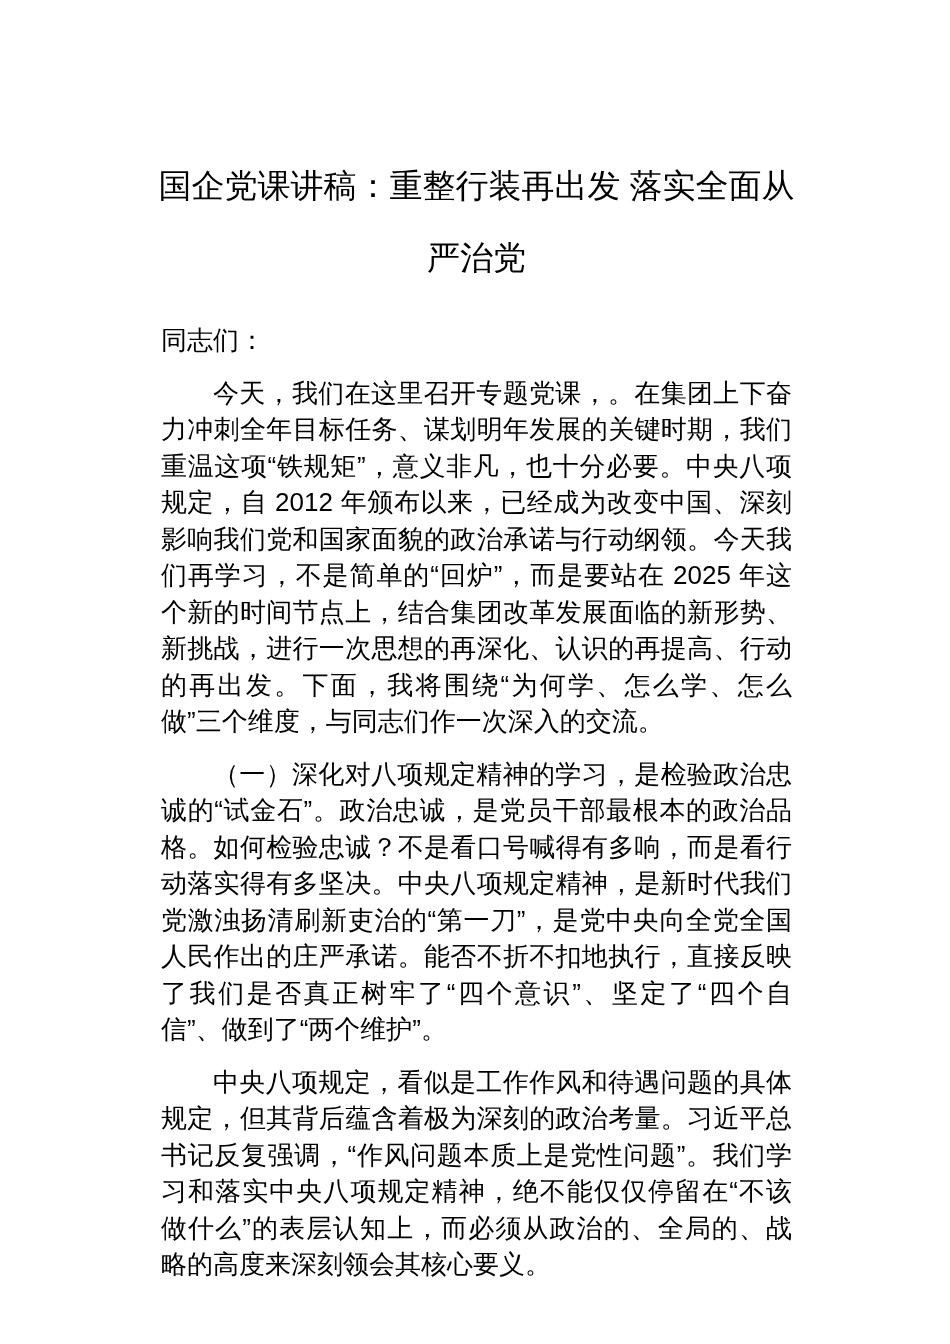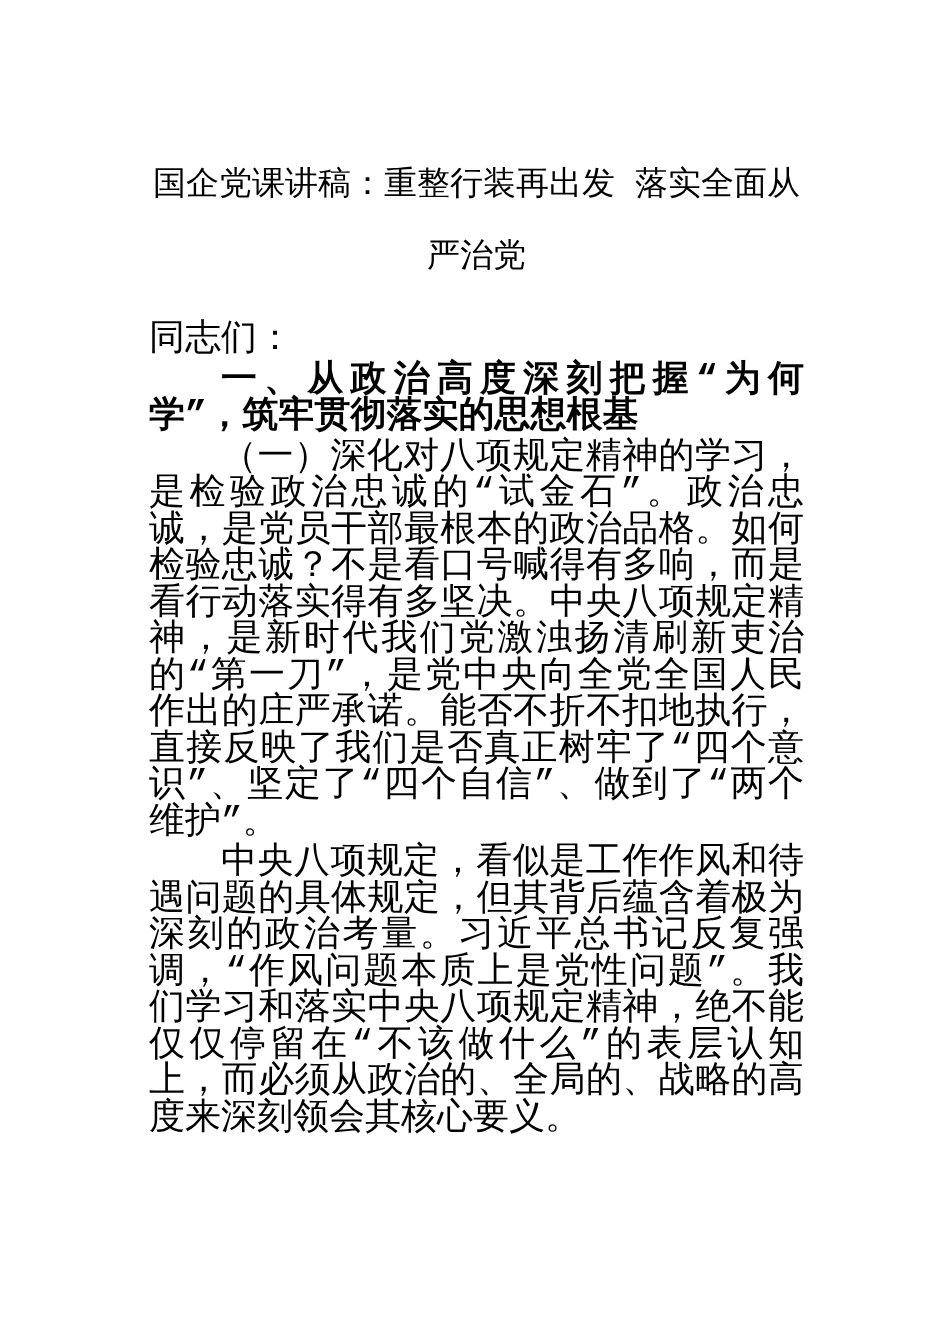--- a/index.html
+++ b/index.html
@@ -12,53 +12,53 @@
       height: 1344px;
       overflow: hidden;
     }
     .page {
       box-sizing: border-box;
       width: 950px;
       height: 1344px;
       padding: 150px 142px 0 145px;
       background: #ffffff;
       color: #000000;
-      font-family: Liberation Mono, monospace;
+      font-family: Liberation Sans, sans-serif;
       overflow: hidden;
     }
     .doc-title {
       margin: 0 0 28px 0;
       font-size: 33px;
       font-weight: 400;
       line-height: 72px;
       text-align: center;
       word-break: break-word;
     }
     .para {
-      margin: 4px;
-      font-size: 36px;
+      margin: 16px;
+      font-size: 26px;
       line-height: 36.5px;
       text-align: justify;
       text-justify: inter-ideograph;
       word-break: break-all;
     }
     .para.indent {
       text-indent: 2em;
     }
     .para.heading {
       font-weight: 700;
     }
   </style>
 </head>
 <body>
 
 <div class="page">
   <h1 class="doc-title">国企党课讲稿：重整行装再出发 落实全面从严治党</h1>
 
   <p class="para">同志们：</p>
 
+  <p class="para indent">今天，我们在这里召开专题党课，。在集团上下奋力冲刺全年目标任务、谋划明年发展的关键时期，我们重温这项“铁规矩”，意义非凡，也十分必要。中央八项规定，自 2012 年颁布以来，已经成为改变中国、深刻影响我们党和国家面貌的政治承诺与行动纲领。今天我们再学习，不是简单的“回炉”，而是要站在 2025 年这个新的时间节点上，结合集团改革发展面临的新形势、新挑战，进行一次思想的再深化、认识的再提高、行动的再出发。下面，我将围绕“为何学、怎么学、怎么做”三个维度，与同志们作一次深入的交流。</p>
 
-  <p class="para indent heading">一、从政治高度深刻把握“为何学”，筑牢贯彻落实的思想根基</p>
 
   <p class="para indent">（一）深化对八项规定精神的学习，是检验政治忠诚的“试金石”。政治忠诚，是党员干部最根本的政治品格。如何检验忠诚？不是看口号喊得有多响，而是看行动落实得有多坚决。中央八项规定精神，是新时代我们党激浊扬清刷新吏治的“第一刀”，是党中央向全党全国人民作出的庄严承诺。能否不折不扣地执行，直接反映了我们是否真正树牢了“四个意识”、坚定了“四个自信”、做到了“两个维护”。</p>
 
   <p class="para indent">中央八项规定，看似是工作作风和待遇问题的具体规定，但其背后蕴含着极为深刻的政治考量。习近平总书记反复强调，“作风问题本质上是党性问题”。我们学习和落实中央八项规定精神，绝不能仅仅停留在“不该做什么”的表层认知上，而必须从政治的、全局的、战略的高度来深刻领会其核心要义。</p>
 </div>
 
 </body></html>

